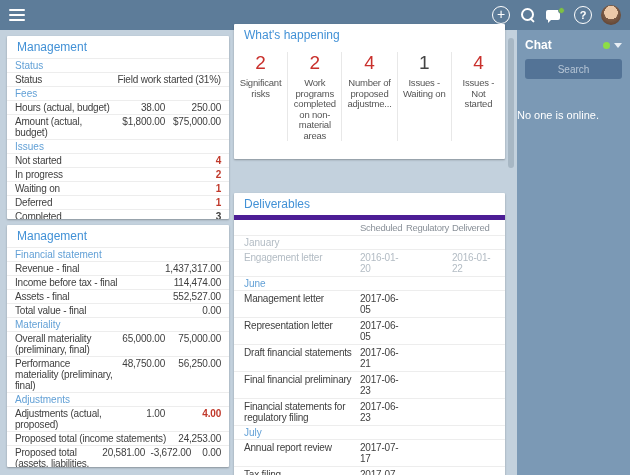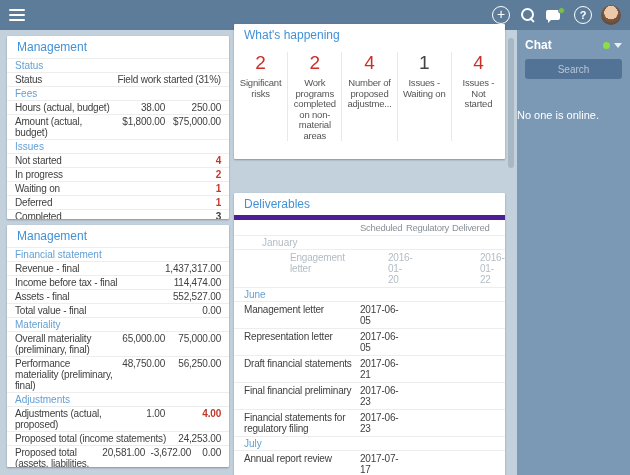--- a/index.html
+++ b/index.html
@@ -94,21 +94,21 @@
   .dl-month {
     font-size: 10px; color: #62a0d6; line-height: 11px; padding: 1px 10px;
     border-top: 1px solid #ededed;
   }
   .dl-row {
     display: grid; grid-template-columns: 1fr 45px 45px 45px; column-gap: 1px;
     padding: 2px 8px 2px 10px; border-top: 1px solid #ededed;
     font-size: 10px; line-height: 11px; color: #3f3f3f; letter-spacing: -0.2px;
   }
   .dl-row .name { padding-right: 3px; }
-  .muted, .muted .name, .muted .date-col { color: #b3bcc4 !important; padding-left: 28px; }
+  .muted, .muted .name, .muted .date-col { color: #b3bcc4 !important; }
 
   
   .scroll-thumb {
     position: absolute; left: 508px; top: 38px; width: 6px; height: 130px;
     background: #a7b7c4; border-radius: 3px; cursor: pointer;
   }
 
   
   .chat { position: absolute; left: 517px; top: 30px; width: 113px; height: 445px; background: #7b99b5; }
   .chat-head { display: flex; align-items: center; padding: 8px 8px 7px; }

